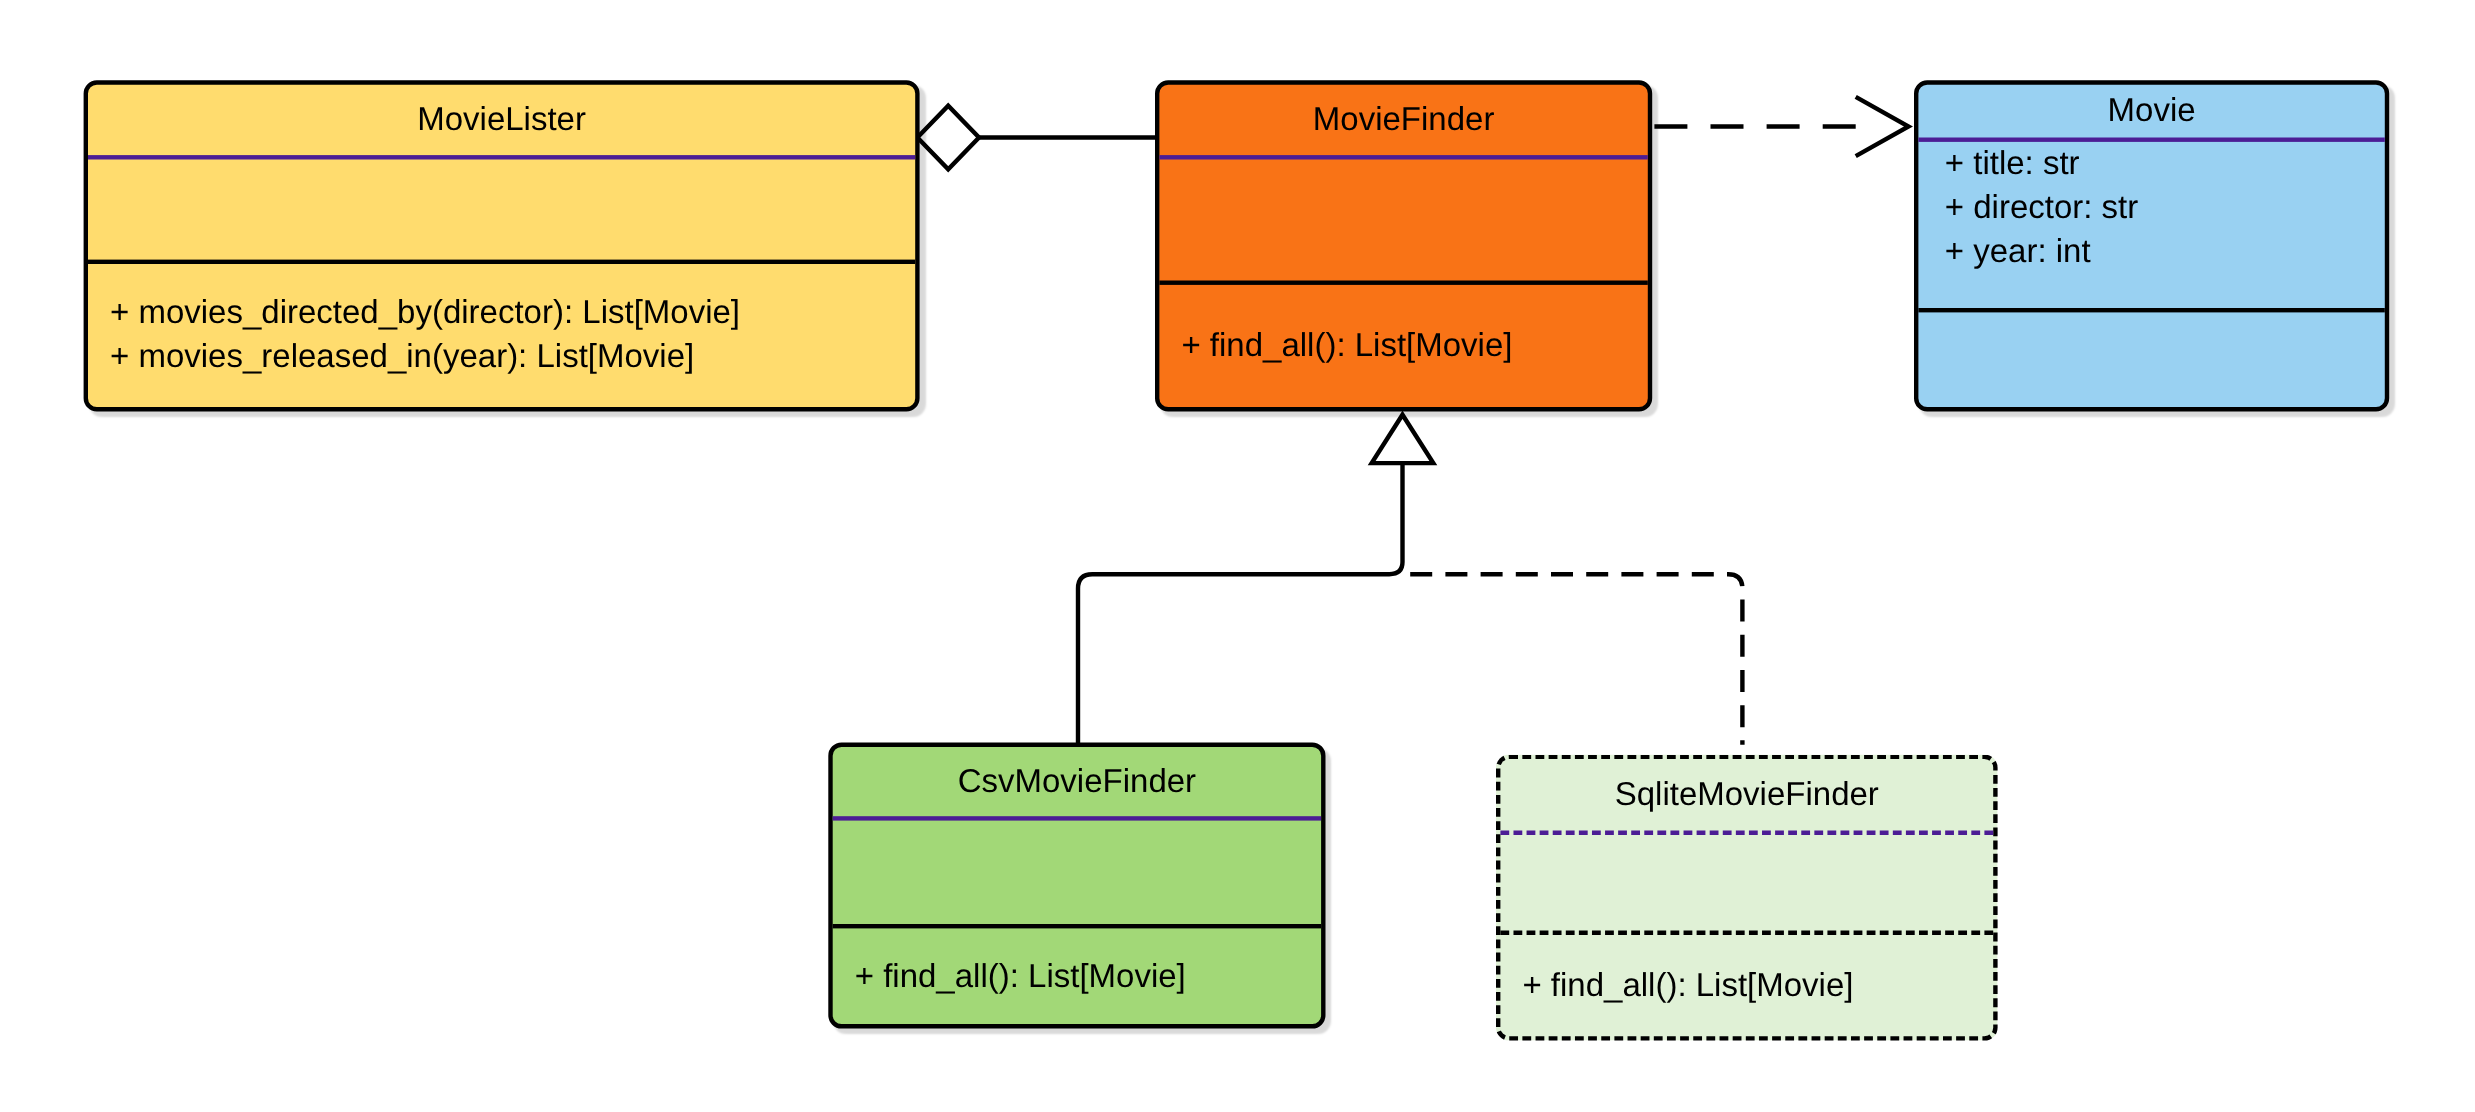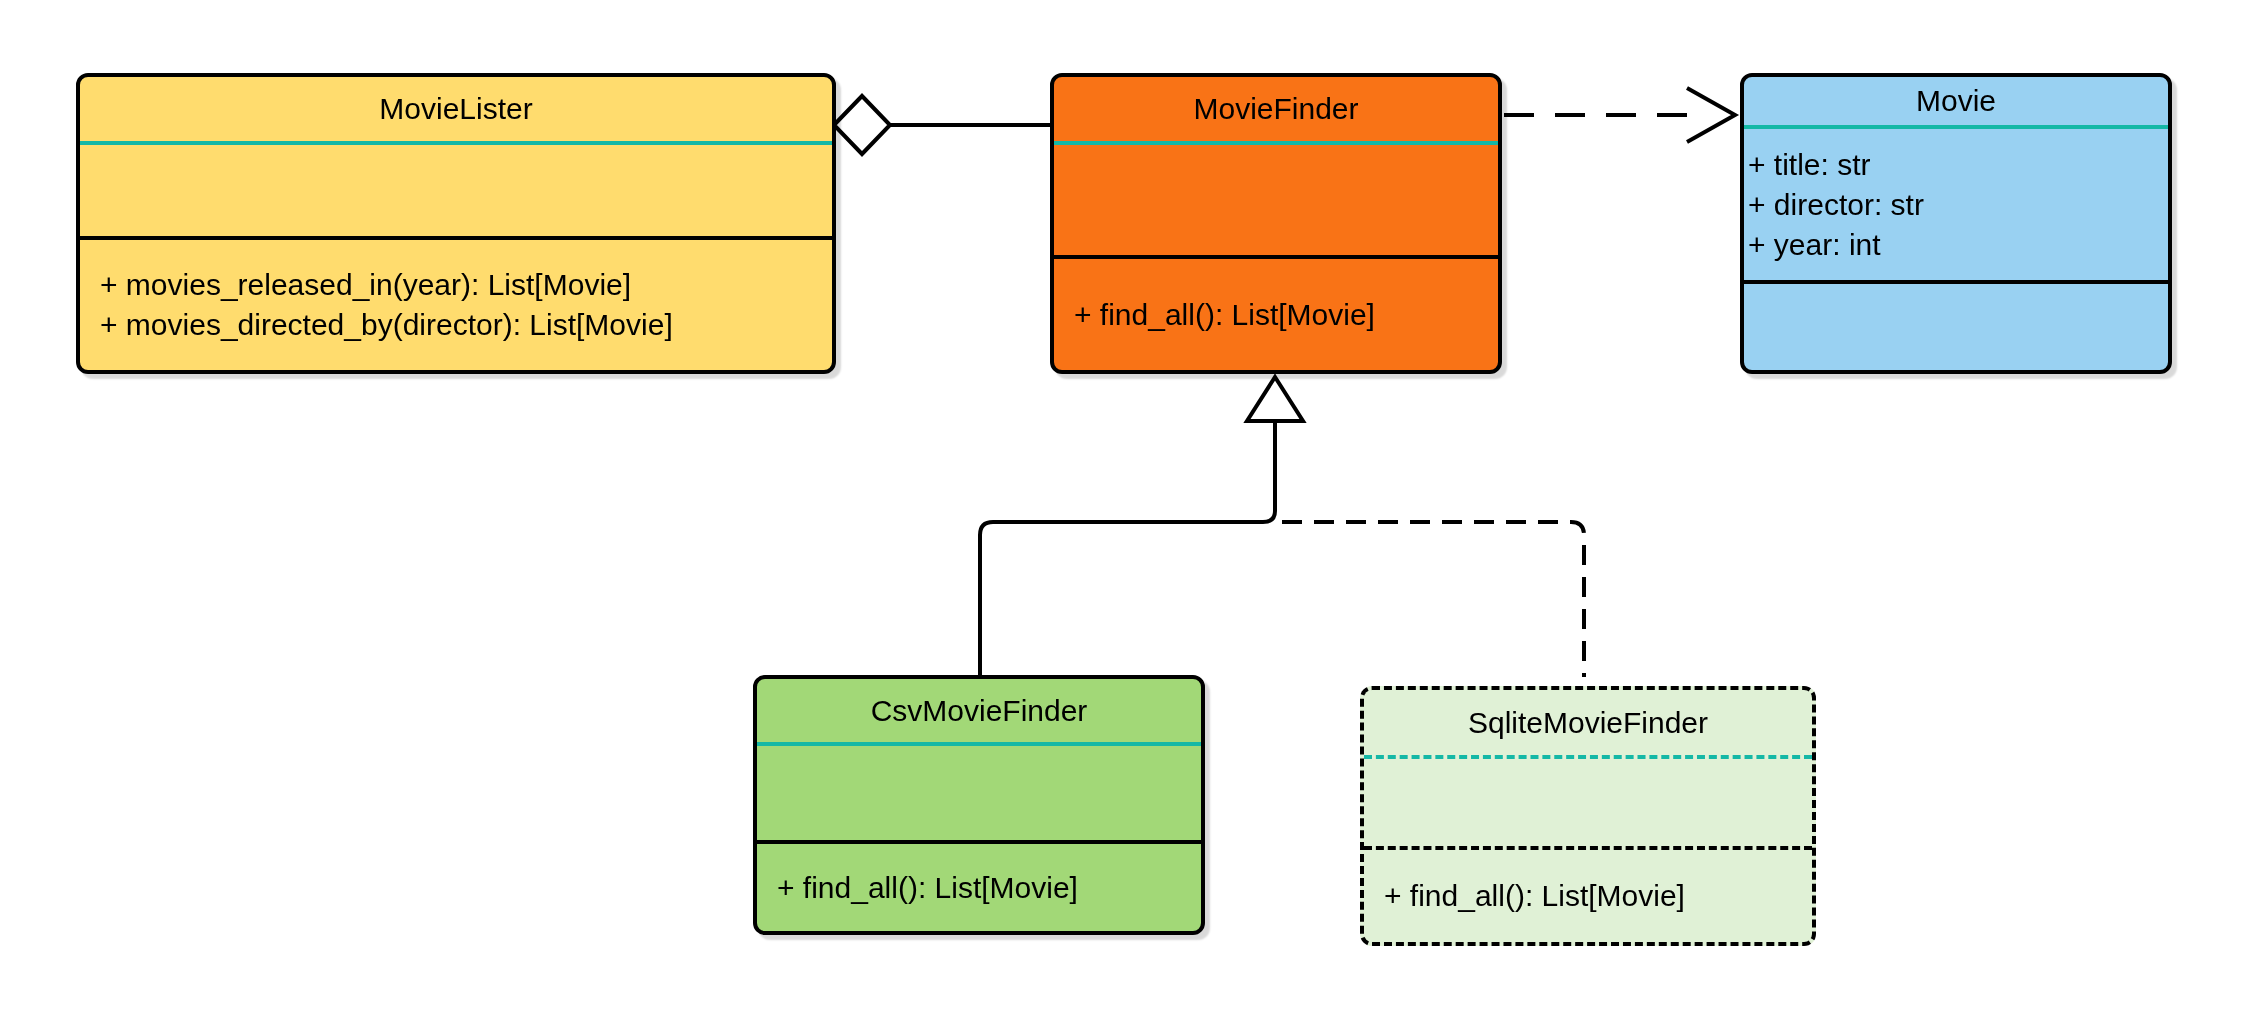--- a/index.html
+++ b/index.html
@@ -26,33 +26,32 @@
     flex-direction: column;
     box-shadow: 5px 5px 2px rgba(0,0,0,0.15);
   }
   .class-box.dashed {
     border-style: dashed;
     box-shadow: none;
     margin-top: 11px;
   }
   .compartment { box-sizing: border-box; }
   .compartment.title {
-    border-bottom: 4px solid #14b8a6;
+    border-bottom: 4px solid #4c1d95;
     display: flex;
     align-items: center;
     justify-content: center;
     font-size: 30px;
     white-space: nowrap;
   }
   .compartment.attrs {
     border-bottom: 4px solid #000000;
     display: flex;
     flex-direction: column;
-    justify-content: center;
-    padding-left: 4px;
+    padding-left: 24px;
     font-size: 30px;
   }
   .compartment.methods {
     flex: 1;
     display: flex;
     flex-direction: column;
     justify-content: center;
     padding-left: 20px;
     font-size: 30px;
   }
@@ -86,22 +85,22 @@
 
     <path d="M 1282 522 L 1571 522 Q 1584 522 1584 535 L 1584 677" fill="none" stroke="#000000" stroke-width="4" stroke-dasharray="20 12"></path>
 
     <path d="M 1275 377 L 1303 421 L 1247 421 Z" fill="#ffffff" stroke="#000000" stroke-width="4" stroke-linejoin="miter"></path>
   </svg>
 
   <div class="class-box" style="left: 76px; top: 73px; width: 760px; height: 301px; background-color: rgb(255, 220, 110);">
     <div class="compartment title" style="height:68px;">MovieLister</div>
     <div class="compartment attrs" style="height:95px;"></div>
     <div class="compartment methods">
+      <div class="member">+ movies_directed_by(director): List[Movie]</div>
       <div class="member">+ movies_released_in(year): List[Movie]</div>
-      <div class="member">+ movies_directed_by(director): List[Movie]</div>
     </div>
   </div>
 
   <div class="class-box" style="left: 1050px; top: 73px; width: 452px; height: 301px; background-color: #f97316;">
     <div class="compartment title" style="height:68px;">MovieFinder</div>
     <div class="compartment attrs" style="height:114px;"></div>
     <div class="compartment methods">
       <div class="member">+ find_all(): List[Movie]</div>
     </div>
   </div>

